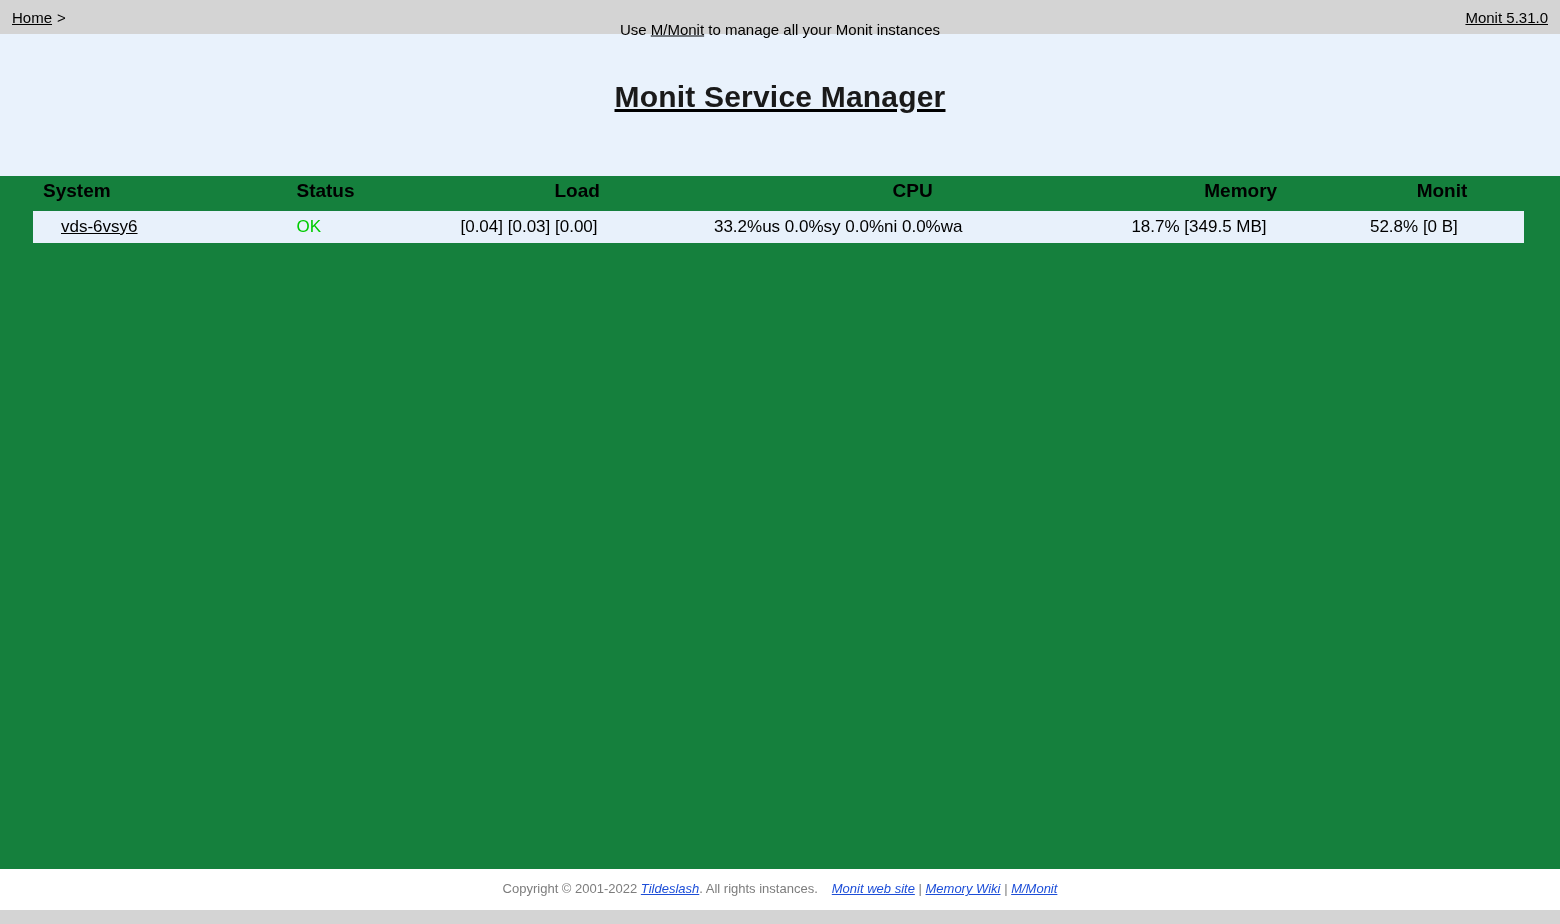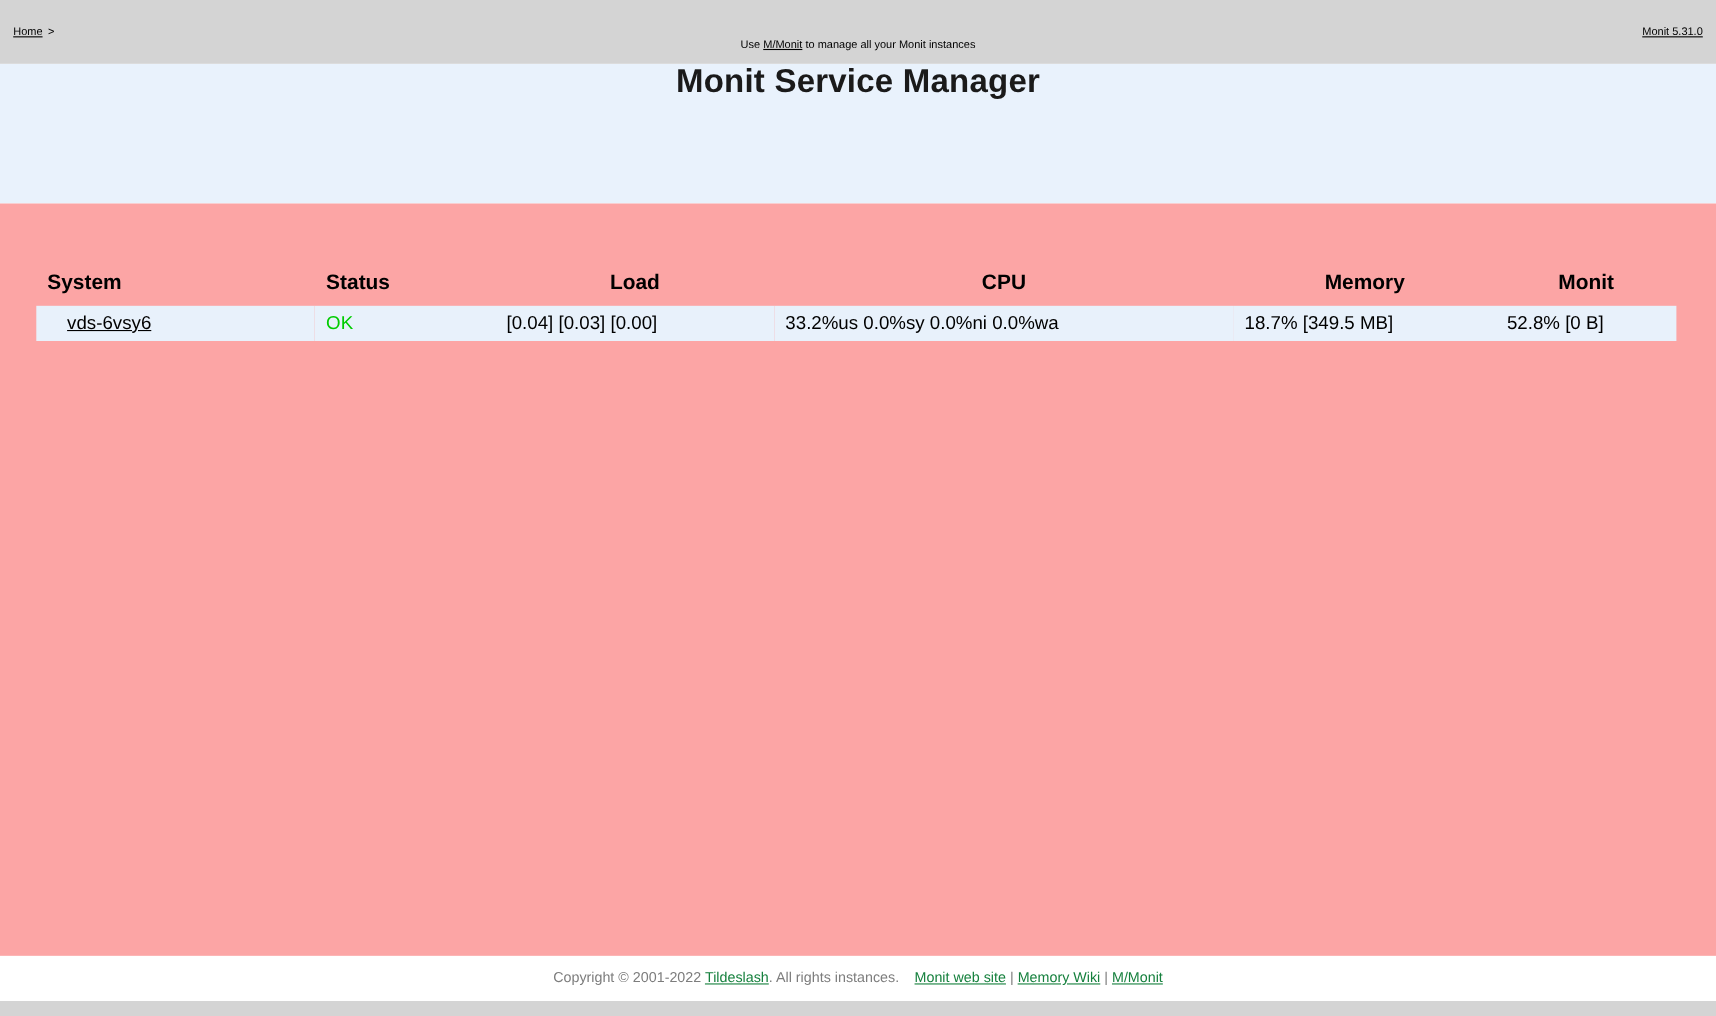--- a/index.html
+++ b/index.html
@@ -11,59 +11,60 @@
   }
   .page {
     display: flex;
     flex-direction: column;
     min-height: 100vh;
   }
 
   
   .topbar {
     position: relative;
-    height: 58px;
+    height: 34px;
     background: var(--bar-bg, #d4d4d4);
     display: flex;
     align-items: center;
     justify-content: space-between;
     padding: 0 12px;
-    font-size: 10px;
+    font-size: 15px;
     flex: 0 0 auto;
   }
   .topbar a { color: #000; text-decoration: underline; cursor: pointer; }
   .topbar-left { display: flex; gap: 5px; align-items: center; }
   .topbar-center {
     position: absolute;
     left: 50%; top: 50%;
     transform: translate(-50%, -50%);
     white-space: nowrap;
     margin-top: 12px;
   }
 
   
   .hero {
-    height: 127px;
+    height: 142px;
     background: var(--header-bg, #e9f2fc);
+    padding-top: 46px;
     flex: 0 0 auto;
+    text-decoration: underline;
   }
   .hero h1 {
     margin: 0;
     text-align: center;
     font-size: 30px;
     font-weight: bold;
     color: #1a1a1a;
     letter-spacing: 0.2px;
   }
 
   
   .main {
     flex: 1 1 auto;
-    background: #fca5a5;
-    padding-top: 58px;
+    background: #15803d;
   }
   table.services {
     border-collapse: collapse;
     table-layout: fixed;
     width: calc(100% - 69px);
     margin: 0 36px 0 33px;
     font-size: 17px;
   }
   table.services th {
     font-size: 19px;
@@ -94,23 +95,24 @@
   
   .footer {
     flex: 0 0 auto;
     text-align: center;
     font-size: 13px;
     color: #7d7d7d;
     padding: 12px 0 14px 0;
     background: #ffffff;
   }
   .footer a {
-    color: #15803d;
+    color: #1d4ed8;
     text-decoration: underline;
     cursor: pointer;
+    font-style: italic;
   }
   .footer .gap { display: inline-block; width: 14px; }
   .footer .sep { color: #7d7d7d; }
 
   .bottombar {
     flex: 0 0 auto;
     height: 14px;
     background: var(--bar-bg, #d4d4d4);
   }
 </style>

